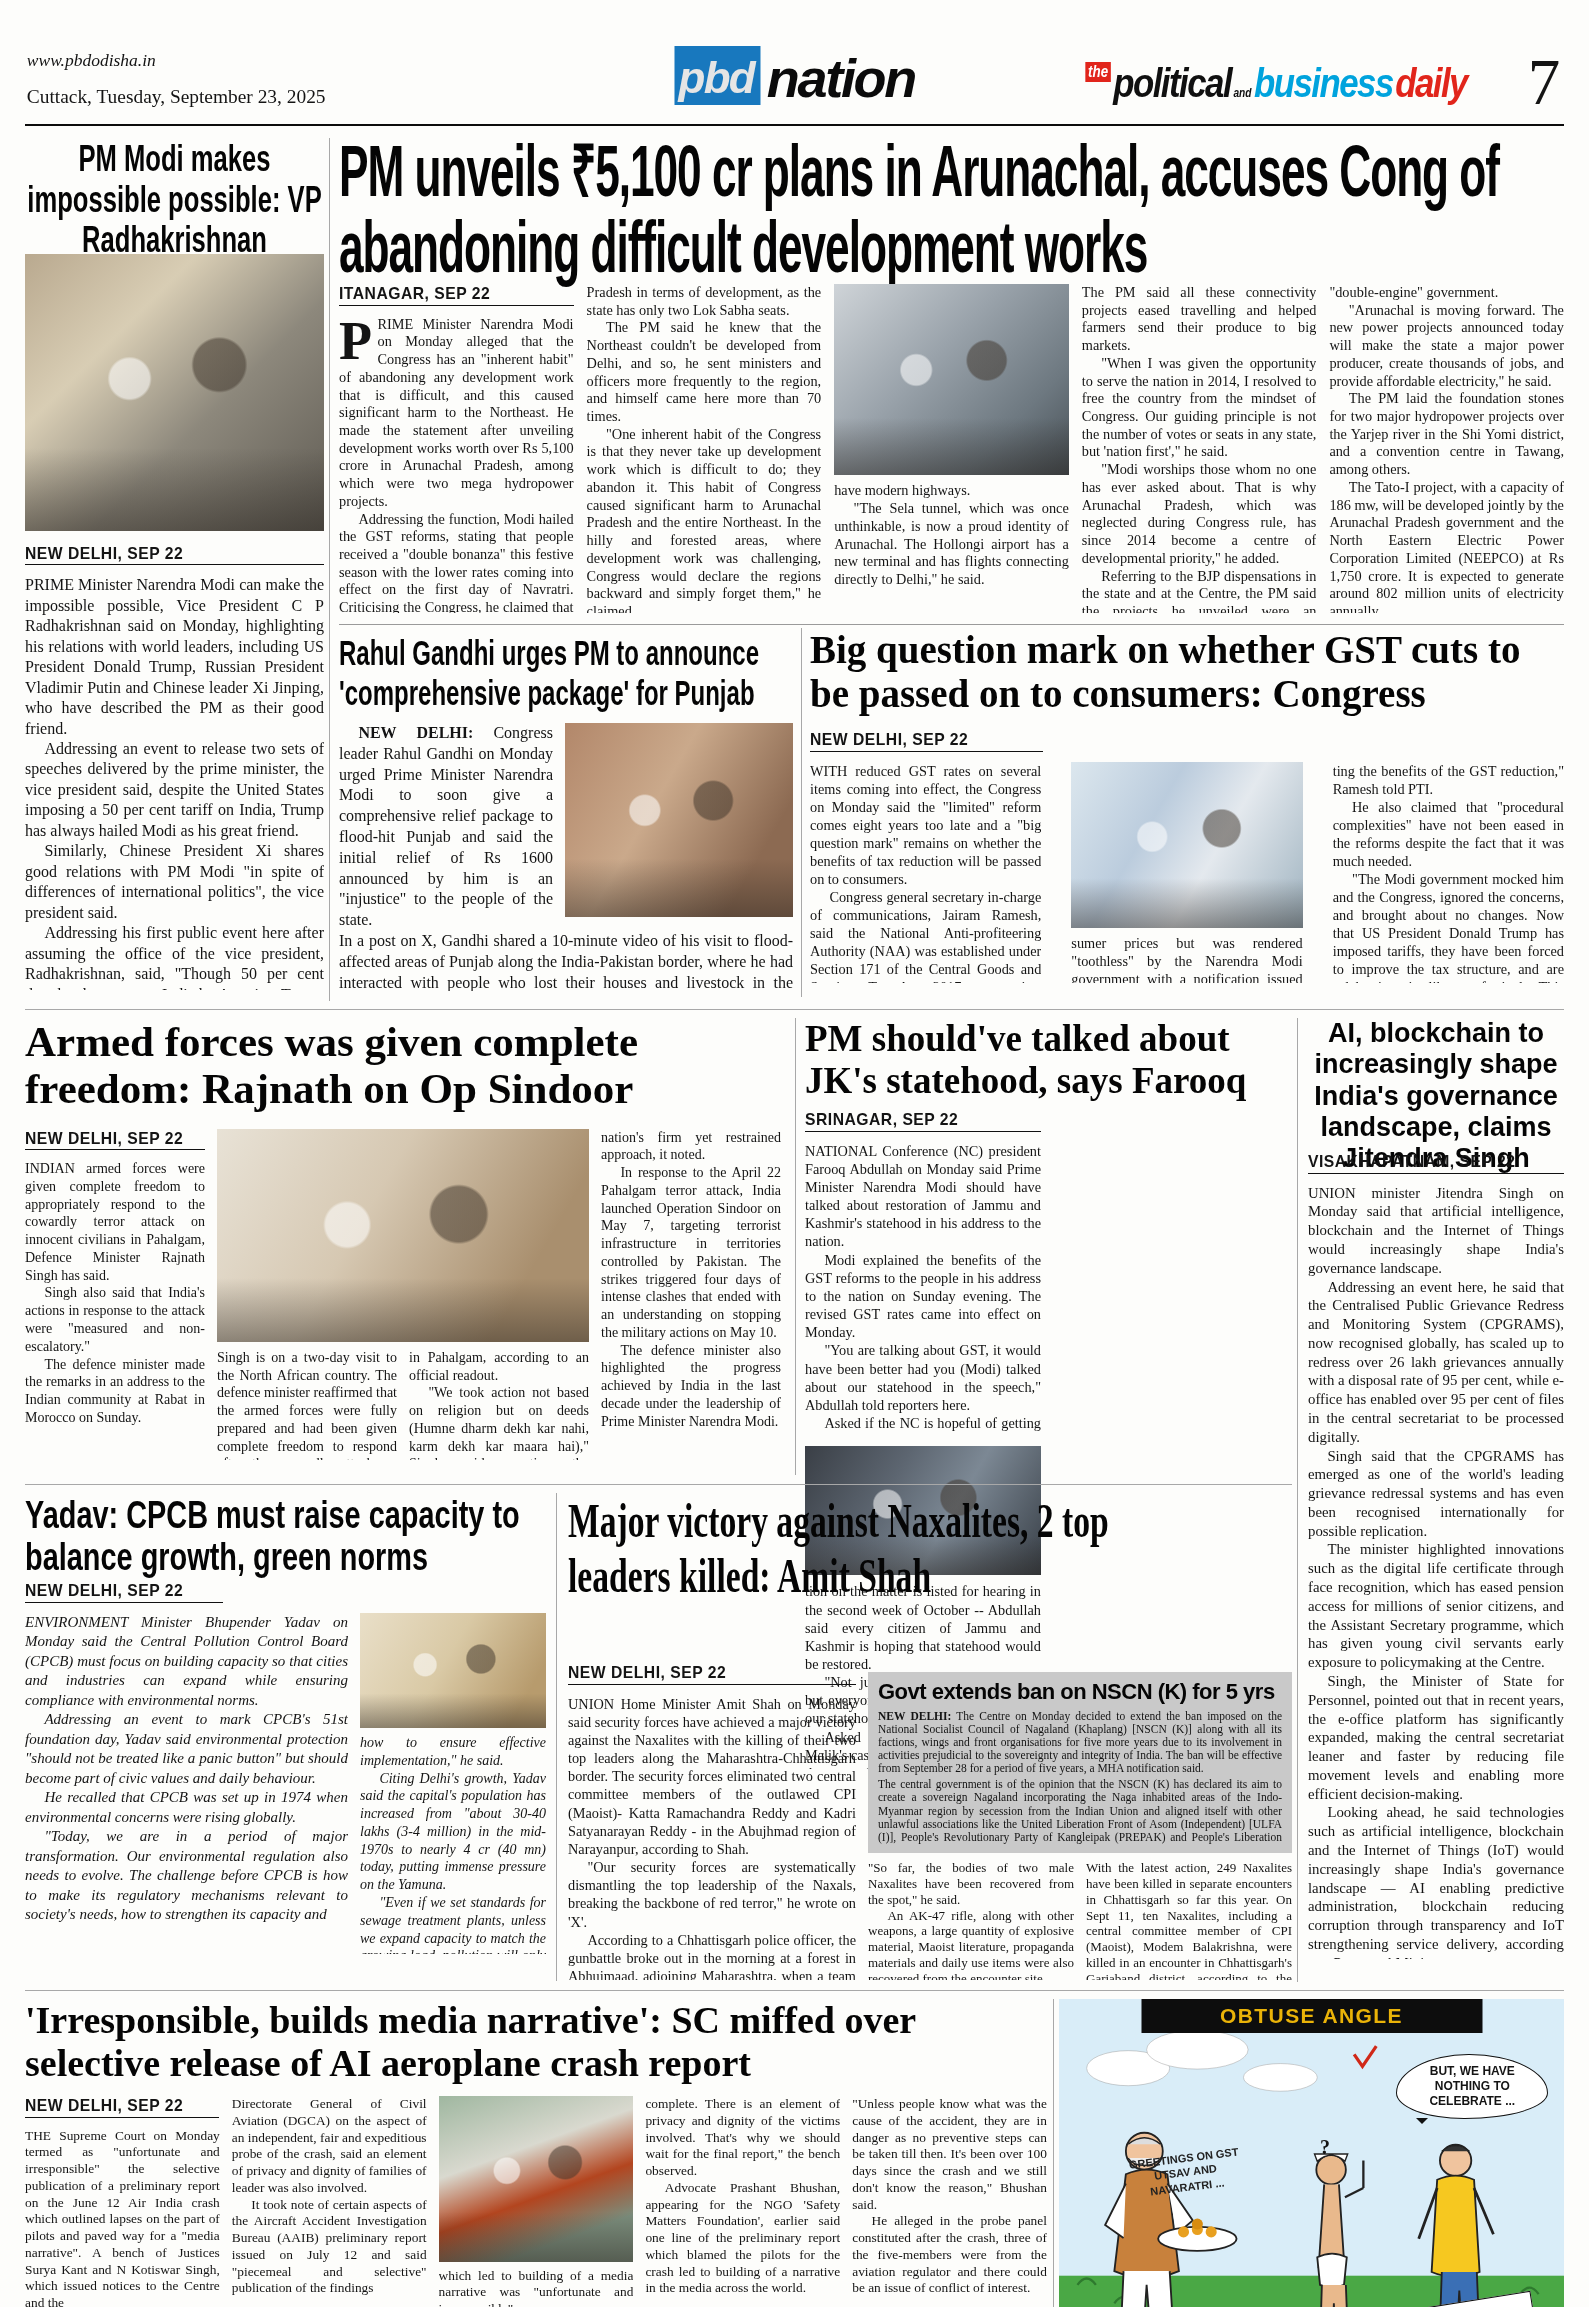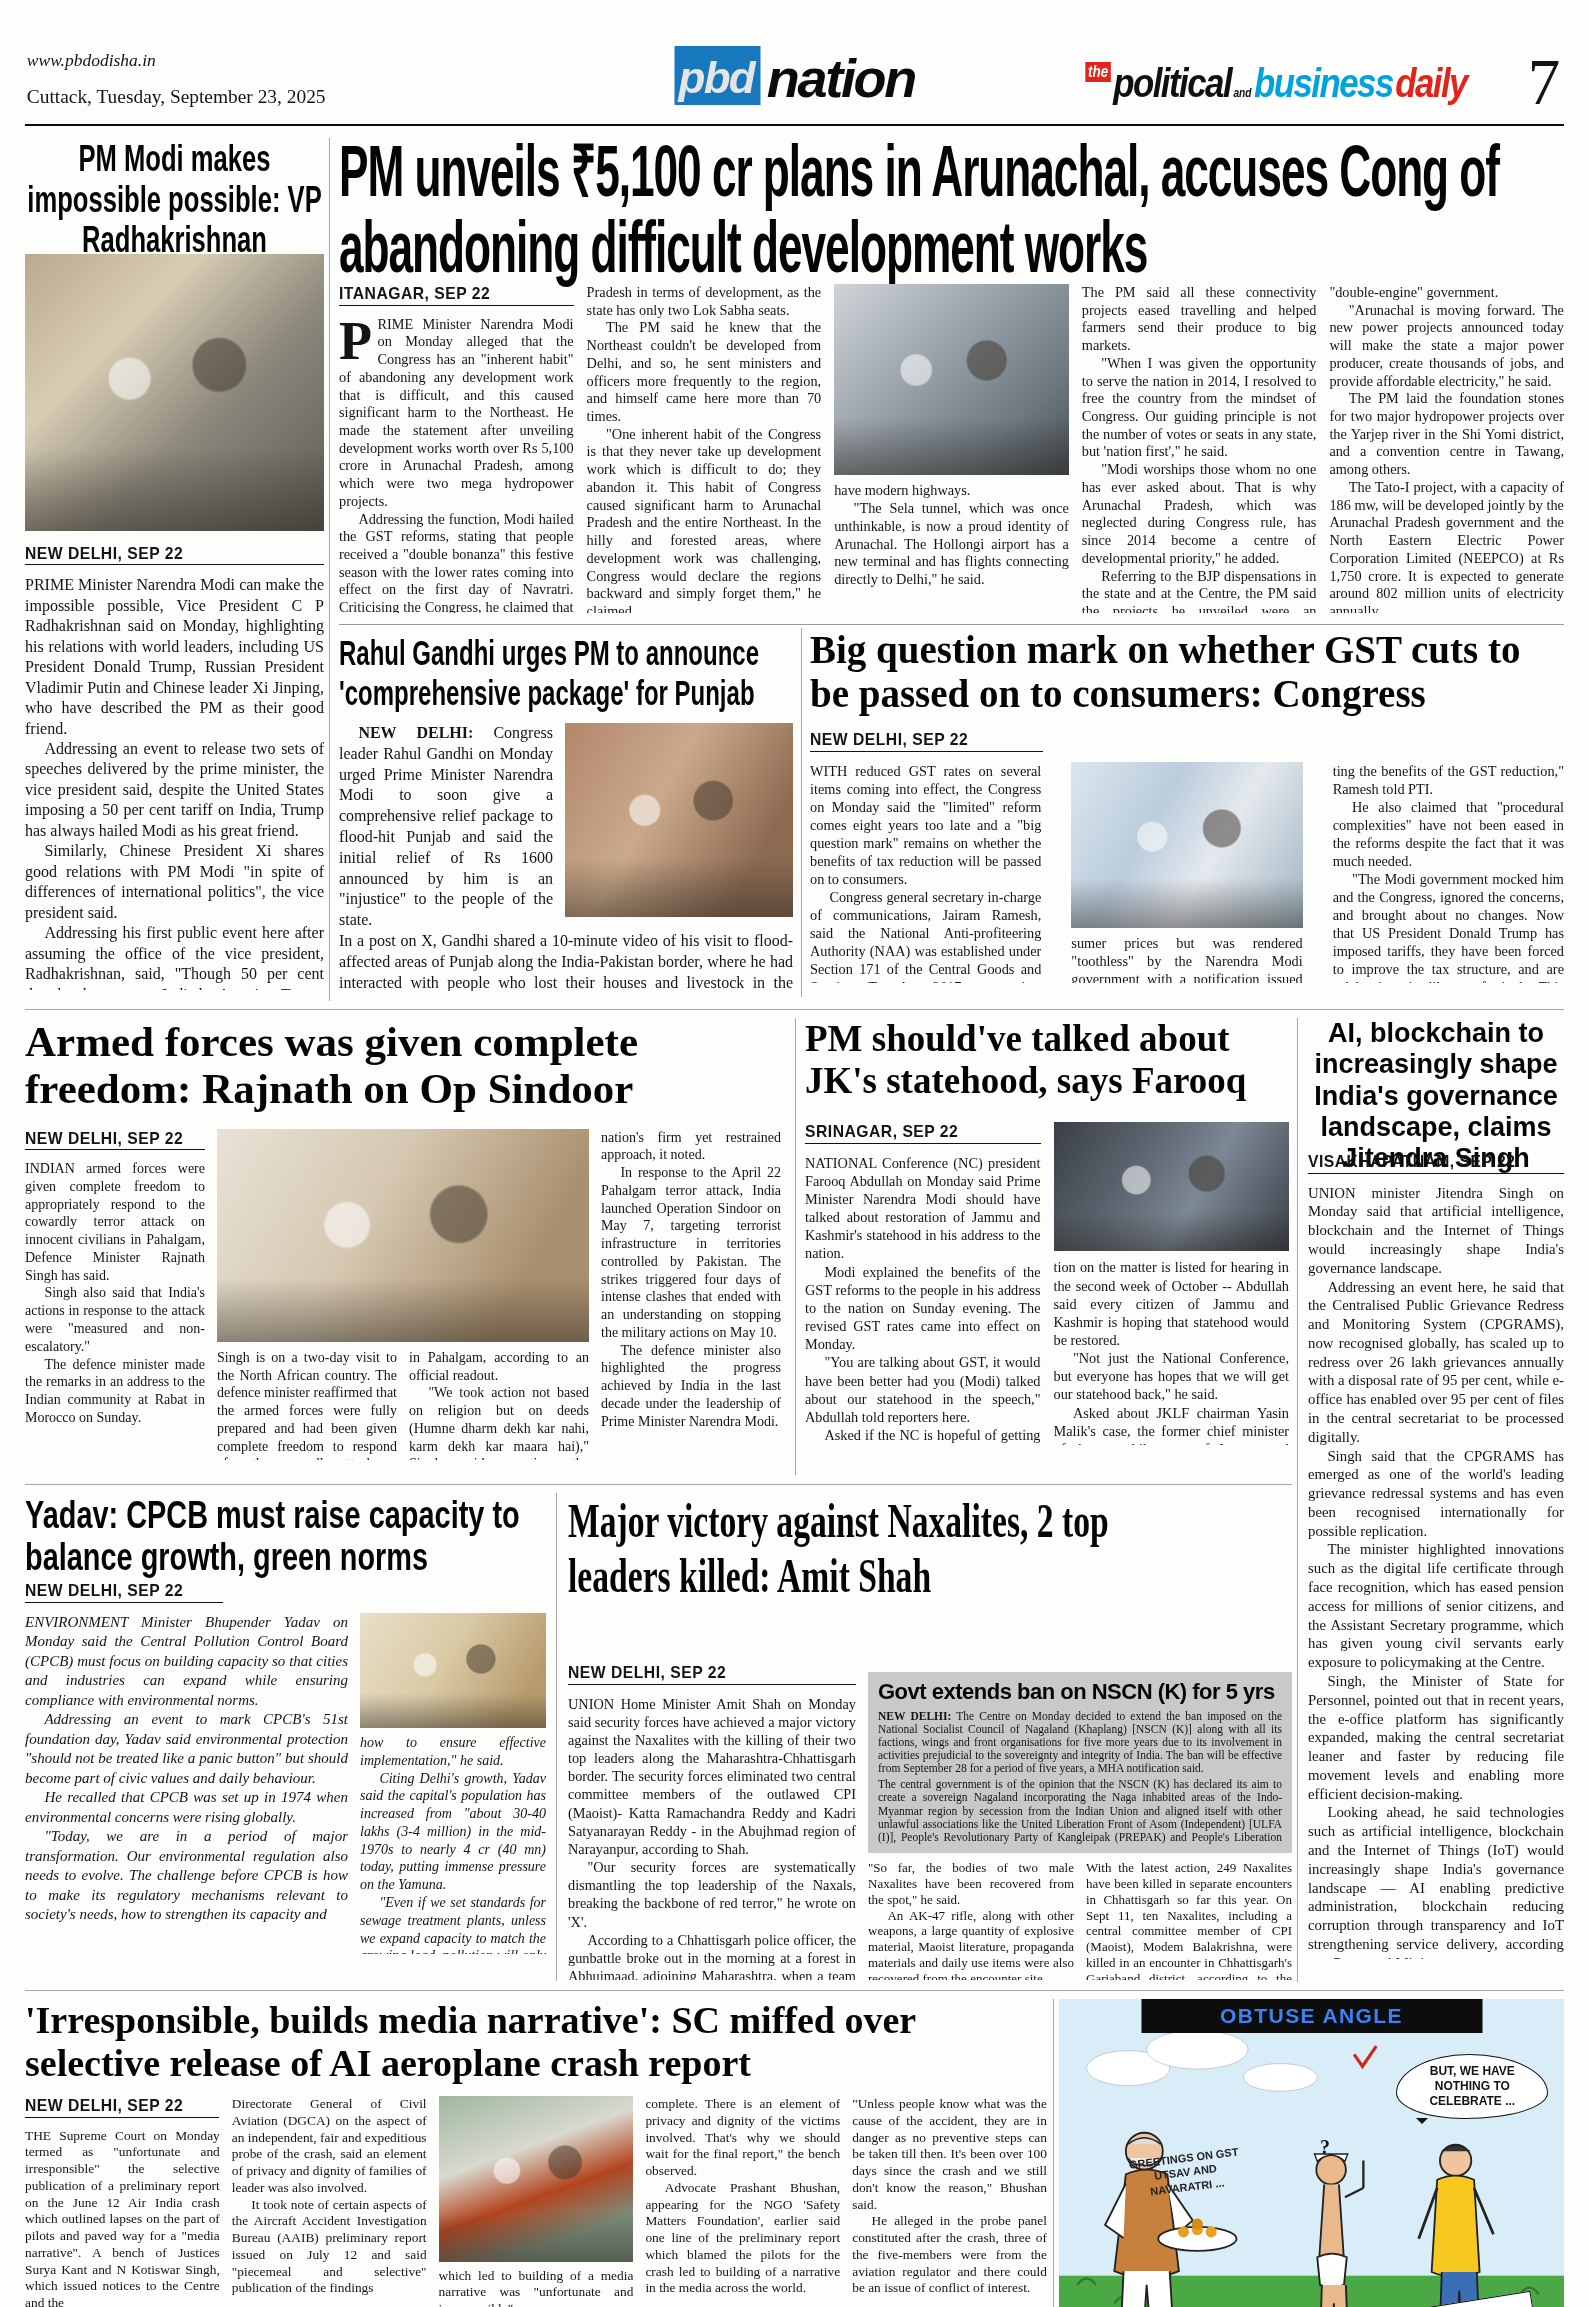--- a/index.html
+++ b/index.html
@@ -78,21 +78,21 @@
   #rajnath .col{font-size:14px;line-height:1.27;}
   #rajnath .c1{width:180px;height:332px;}
   #rajnath .mid{width:372px;}
   #rajnath .photo{width:100%;height:213px;margin-bottom:7.4px;
       background:linear-gradient(120deg,#e8e2d6,#d6c8b2 40%,#a98f6e 80%);}
   #rajnath .mid .cols{gap:12px;margin-top:0;}
   #rajnath .mid .col{width:180px;height:111px;}
   #rajnath .c4{width:180px;height:332px;}
   #farooq{position:absolute;left:805px;top:1018px;width:484px;height:458px;}
   #farooq h1{font:bold 37px/1.14 "Liberation Serif",serif;height:92px;}
-  #farooq .cols{gap:13px;margin-top:12px;}
+  #farooq .cols{gap:13px;margin-top:0;flex-direction:column;}
   #farooq .col{width:236px;font-size:14.3px;line-height:1.27;height:323px;}
   #farooq .photo{width:100%;height:129px;margin-bottom:7.4px;
       background:linear-gradient(120deg,#3a3f46,#5d6671 35%,#7c8894 60%,#394048);}
   #jitendra{position:absolute;left:1308px;top:1018px;width:256px;height:965px;}
   #jitendra h1{font:bold 27px/1.16 "Liberation Sans",sans-serif;text-align:center;height:134px;}
   #jitendra .col{font-size:14.8px;line-height:1.27;height:775px;}
   #row3-rule{position:absolute;left:25px;top:1484px;width:1267px;height:0.9px;background:#a8a8a8;}
   #yadav{position:absolute;left:25px;top:1493px;width:521px;height:488px;}
   #yadav h1{font:bold 34px/1.12 "Liberation Sans",sans-serif;height:88px;}
   #yadav .byline{width:198px;}
@@ -115,21 +115,21 @@
   #sc h1{font:bold 38px/1.14 "Liberation Serif",serif;height:97px;}
   #sc .byline{width:194px;}
   #sc .cols{gap:12px;}
   #sc .col{width:195px;font-size:13.4px;line-height:1.25;height:323px;}
   #sc .photo{width:100%;height:166px;margin-bottom:5.5px;
       background:linear-gradient(160deg,#9fb7a0,#d9d9cf 35%,#b3451f 58%,#7b8d7c 80%);}
   
   #cartoon{position:absolute;left:1059px;top:1999px;width:505px;height:444px;
            background:linear-gradient(#d9edf8 0 64%,#4aa845 64% 100%);overflow:hidden;}
   #cartoon .bar{position:absolute;left:50%;top:0;transform:translateX(-50%);width:341px;height:34px;
-           background:#0d0d0d;color:#3b82f6;text-align:center;
+           background:#0d0d0d;color:#eab308;text-align:center;
            font:bold 21px/34px "Liberation Sans",sans-serif;letter-spacing:1.4px;}
   .bubble{position:absolute;right:15.7px;top:55px;width:152px;padding:9.2px 10px;background:#fff;border:1.4px solid #111;
           border-radius:48% 52% 55% 45%/60% 60% 40% 40%;text-align:center;
           font:bold 12px/1.25 "Liberation Sans",sans-serif;}
   .bubble:after{content:"";position:absolute;left:18.5px;bottom:-12px;border:6.5px solid transparent;border-top-color:#111;}
   .greeting{position:absolute;left:69px;top:152px;width:115px;transform:rotate(-7deg);text-align:center;
           font:bold 11px/1.3 "Liberation Sans",sans-serif;color:#222;}
   .qmark{position:absolute;left:261px;top:138px;font:bold 20px/1 "Liberation Serif",serif;}
   .sign{position:absolute;right:26px;bottom:55px;width:125px;height:88px;background:#fff;border:1.8px solid #111;
         transform:rotate(-9deg);display:flex;align-items:center;justify-content:center;text-align:center;

